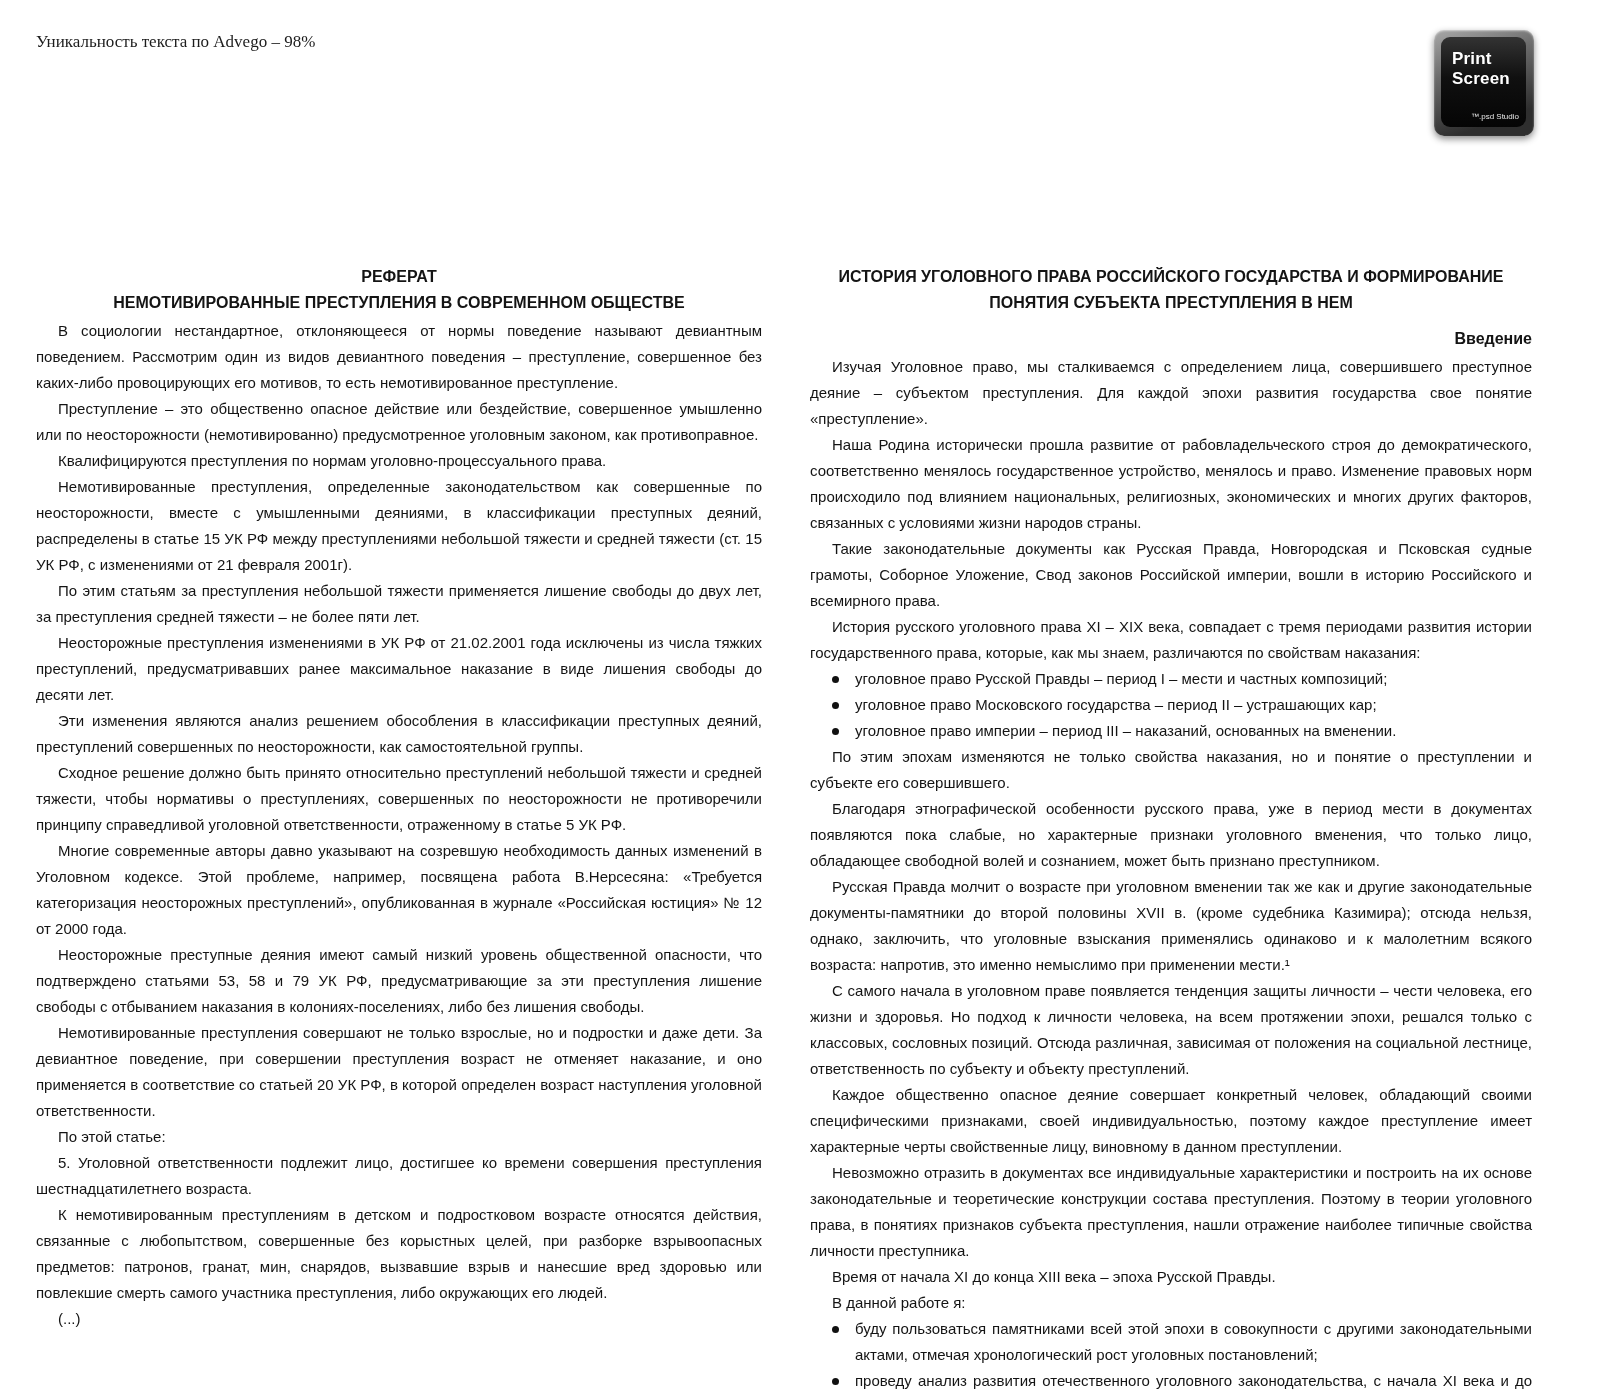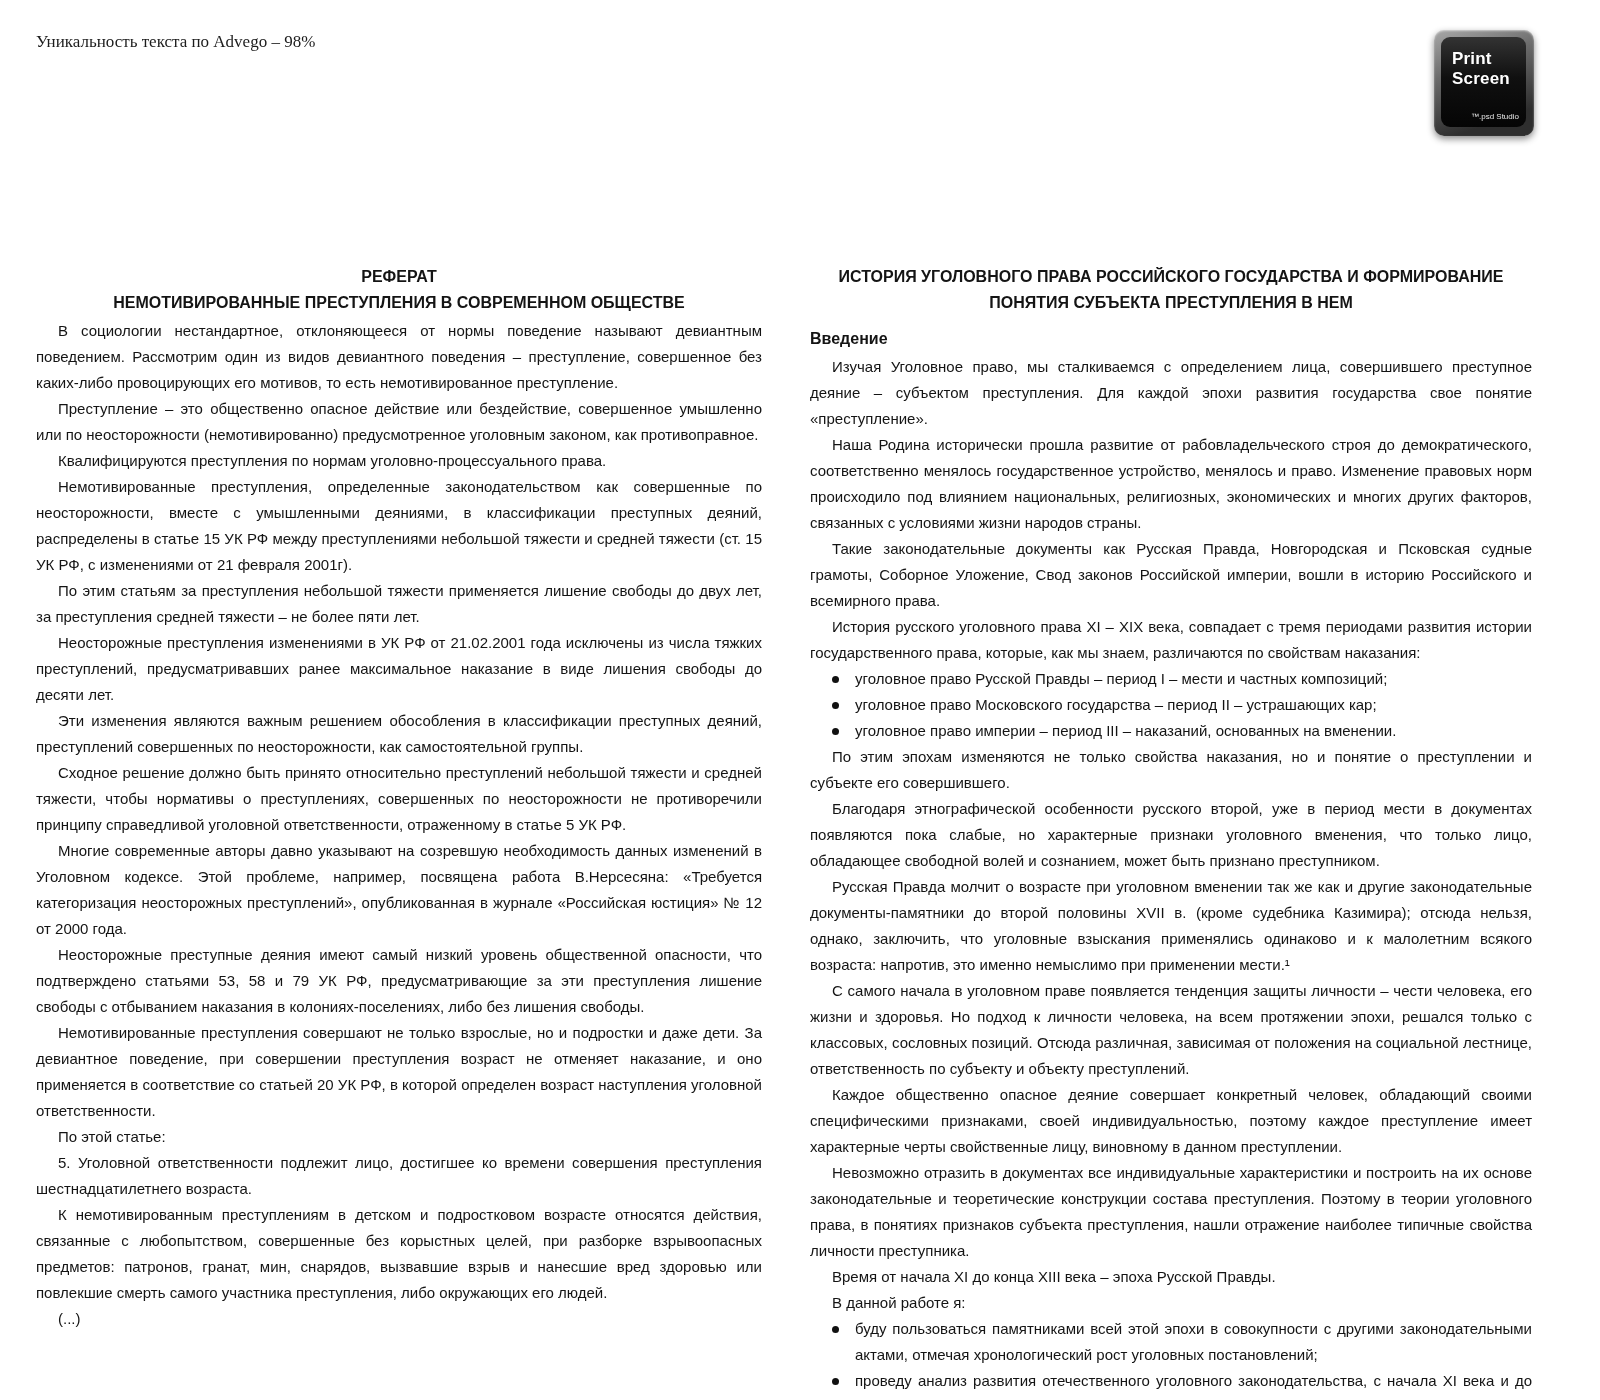--- a/index.html
+++ b/index.html
@@ -67,21 +67,21 @@
   .doc-title {
     font-size: 16px;
     font-weight: bold;
     text-align: center;
     line-height: 26px;
     margin: 0;
   }
   .subtitle {
     font-size: 16px;
     font-weight: bold;
-    text-align: left;
+    text-align: right;
     line-height: 26px;
     margin: 10px 0 2px;
   }
   .blocks { margin-top: 2px; }
 
   .para {
     font-size: 15px;
     line-height: 26px;
     text-align: justify;
     text-indent: 22px;
@@ -121,21 +121,21 @@
 <section class="page page-left">
   <h1 class="doc-title">РЕФЕРАТ</h1>
   <h1 class="doc-title">НЕМОТИВИРОВАННЫЕ ПРЕСТУПЛЕНИЯ В СОВРЕМЕННОМ ОБЩЕСТВЕ</h1>
   <div class="blocks" id="left-blocks">
       <p class="para">В социологии нестандартное, отклоняющееся от нормы поведение называют девиантным поведением. Рассмотрим один из видов девиантного поведения – преступление, совершенное без каких-либо провоцирующих его мотивов, то есть немотивированное преступление.</p>
       <p class="para">Преступление – это общественно опасное действие или бездействие, совершенное умышленно или по неосторожности (немотивированно) предусмотренное уголовным законом, как противоправное.</p>
       <p class="para">Квалифицируются преступления по нормам уголовно-процессуального права.</p>
       <p class="para">Немотивированные преступления, определенные законодательством как совершенные по неосторожности, вместе с умышленными деяниями, в классификации преступных деяний, распределены в статье 15 УК РФ между преступлениями небольшой тяжести и средней тяжести (ст. 15 УК РФ, с изменениями от 21 февраля 2001г).</p>
       <p class="para">По этим статьям за преступления небольшой тяжести применяется лишение свободы до двух лет, за преступления средней тяжести – не более пяти лет.</p>
       <p class="para">Неосторожные преступления изменениями в УК РФ от 21.02.2001 года исключены из числа тяжких преступлений, предусматривавших ранее максимальное наказание в виде лишения свободы до десяти лет.</p>
-      <p class="para">Эти изменения являются важным решением обособления в классификации преступных деяний, преступлений совершенных по неосторожности, как самостоятельной группы.</p>
+      <p class="para">Эти изменения являются анализ решением обособления в классификации преступных деяний, преступлений совершенных по неосторожности, как самостоятельной группы.</p>
       <p class="para">Сходное решение должно быть принято относительно преступлений небольшой тяжести и средней тяжести, чтобы нормативы о преступлениях, совершенных по неосторожности не противоречили принципу справедливой уголовной ответственности, отраженному в статье 5 УК РФ.</p>
       <p class="para">Многие современные авторы давно указывают на созревшую необходимость данных изменений в Уголовном кодексе. Этой проблеме, например, посвящена работа В.Нерсесяна: «Требуется категоризация неосторожных преступлений», опубликованная в журнале «Российская юстиция» № 12 от 2000 года.</p>
       <p class="para">Неосторожные преступные деяния имеют самый низкий уровень общественной опасности, что подтверждено статьями 53, 58 и 79 УК РФ, предусматривающие за эти преступления лишение свободы с отбыванием наказания в колониях-поселениях, либо без лишения свободы.</p>
       <p class="para">Немотивированные преступления совершают не только взрослые, но и подростки и даже дети. За девиантное поведение, при совершении преступления возраст не отменяет наказание, и оно применяется в соответствие со статьей 20 УК РФ, в которой определен возраст наступления уголовной ответственности.</p>
       <p class="para">По этой статье:</p>
       <p class="para">5. Уголовной ответственности подлежит лицо, достигшее ко времени совершения преступления шестнадцатилетнего возраста.</p>
       <p class="para">К немотивированным преступлениям в детском и подростковом возрасте относятся действия, связанные с любопытством, совершенные без корыстных целей, при разборке взрывоопасных предметов: патронов, гранат, мин, снарядов, вызвавшие взрыв и нанесшие вред здоровью или повлекшие смерть самого участника преступления, либо окружающих его людей.</p>
       <p class="para">(...)</p>
     </div>
 </section>
@@ -154,21 +154,21 @@
       </div>
       <div class="bullet-item">
         <span class="bullet-dot"></span>
         <span class="bullet-text">уголовное право Московского государства – период II – устрашающих кар;</span>
       </div>
       <div class="bullet-item">
         <span class="bullet-dot"></span>
         <span class="bullet-text">уголовное право империи – период III – наказаний, основанных на вменении.</span>
       </div>
       <p class="para">По этим эпохам изменяются не только свойства наказания, но и понятие о преступлении и субъекте его совершившего.</p>
-      <p class="para">Благодаря этнографической особенности русского второй, уже в период мести в документах появляются пока слабые, но характерные признаки уголовного вменения, что только лицо, обладающее свободной волей и сознанием, может быть признано преступником.</p>
+      <p class="para">Благодаря этнографической особенности русского права, уже в период мести в документах появляются пока слабые, но характерные признаки уголовного вменения, что только лицо, обладающее свободной волей и сознанием, может быть признано преступником.</p>
       <p class="para">Русская Правда молчит о возрасте при уголовном вменении так же как и другие законодательные документы-памятники до второй половины XVII в. (кроме судебника Казимира); отсюда нельзя, однако, заключить, что уголовные взыскания применялись одинаково и к малолетним всякого возраста: напротив, это именно немыслимо при применении мести.¹</p>
       <p class="para">С самого начала в уголовном праве появляется тенденция защиты личности – чести человека, его жизни и здоровья. Но подход к личности человека, на всем протяжении эпохи, решался только с классовых, сословных позиций. Отсюда различная, зависимая от положения на социальной лестнице, ответственность по субъекту и объекту преступлений.</p>
       <p class="para">Каждое общественно опасное деяние совершает конкретный человек, обладающий своими специфическими признаками, своей индивидуальностью, поэтому каждое преступление имеет характерные черты свойственные лицу, виновному в данном преступлении.</p>
       <p class="para">Невозможно отразить в документах все индивидуальные характеристики и построить на их основе законодательные и теоретические конструкции состава преступления. Поэтому в теории уголовного права, в понятиях признаков субъекта преступления, нашли отражение наиболее типичные свойства личности преступника.</p>
       <p class="para">Время от начала XI до конца XIII века – эпоха Русской Правды.</p>
       <p class="para">В данной работе я:</p>
       <div class="bullet-item">
         <span class="bullet-dot"></span>
         <span class="bullet-text">буду пользоваться памятниками всей этой эпохи в совокупности с другими законодательными актами, отмечая хронологический рост уголовных постановлений;</span>
       </div>

